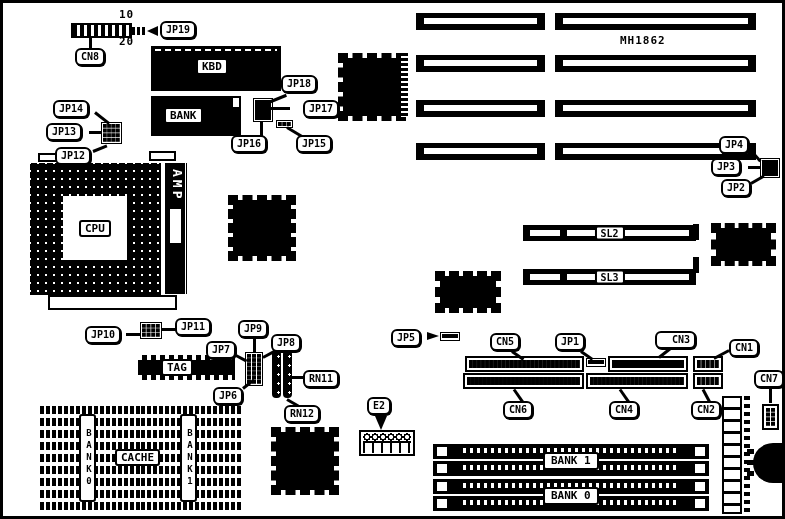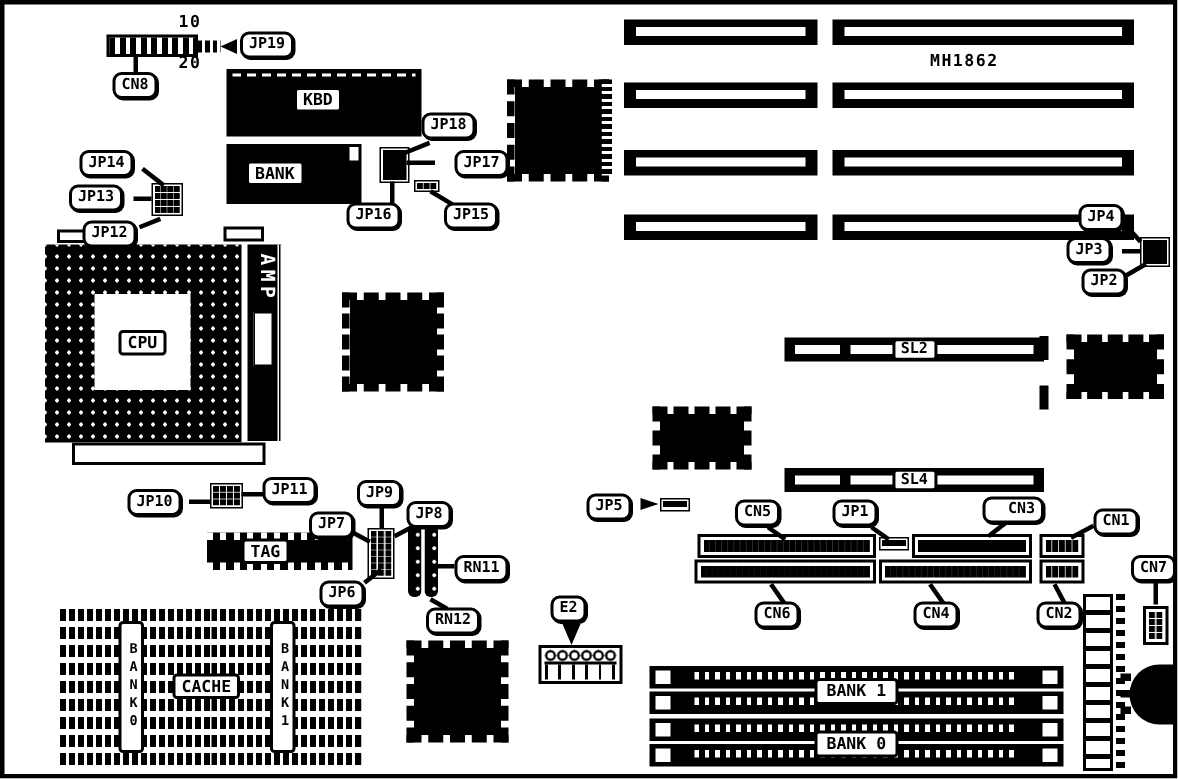--- a/index.html
+++ b/index.html
@@ -158,22 +158,22 @@
   <div class="lead" style="left:746px;top:144px;width:17px;transform:rotate(48deg);"></div>
   <div class="callout" style="left:716px;top:133px;">JP4</div>
   <div class="lead" style="left:745px;top:163px;width:12px;"></div>
   <div class="callout" style="left:708px;top:155px;">JP3</div>
   <div class="lead" style="left:748px;top:179px;width:15px;transform:rotate(-30deg);"></div>
   <div class="callout" style="left:718px;top:176px;">JP2</div>
 
   <div class="sl" style="left:520px;top:222px;width:173px;height:16px;">
     <div class="sl-label">SL2</div>
     </div>
-  <div class="sl" style="left:520px;top:309px;width:173px;height:16px;">
-    <div class="sl-label">SL4</div>
+  <div class="sl" style="left:520px;top:266px;width:173px;height:16px;">
+    <div class="sl-label">SL3</div>
     </div>
 
   <div class="chip" style="left:690px;top:221px;width:6px;height:16px;"></div>
   <div class="chip" style="left:690px;top:254px;width:6px;height:16px;"></div>
   <div class="qfp" style="left:708px;top:220px;width:65px;height:43px;"></div>
 
   <div class="qfp" style="left:432px;top:268px;width:66px;height:42px;"></div>
   <div class="callout" style="left:388px;top:326px;">JP5</div>
   <div class="tri" style="left:424px;top:329px;border-top:4px solid transparent;border-bottom:4px solid transparent;border-left:12px solid #000;"></div>
   <div class="jblock" style="left:437px;top:329px;width:20px;height:9px;"></div>

